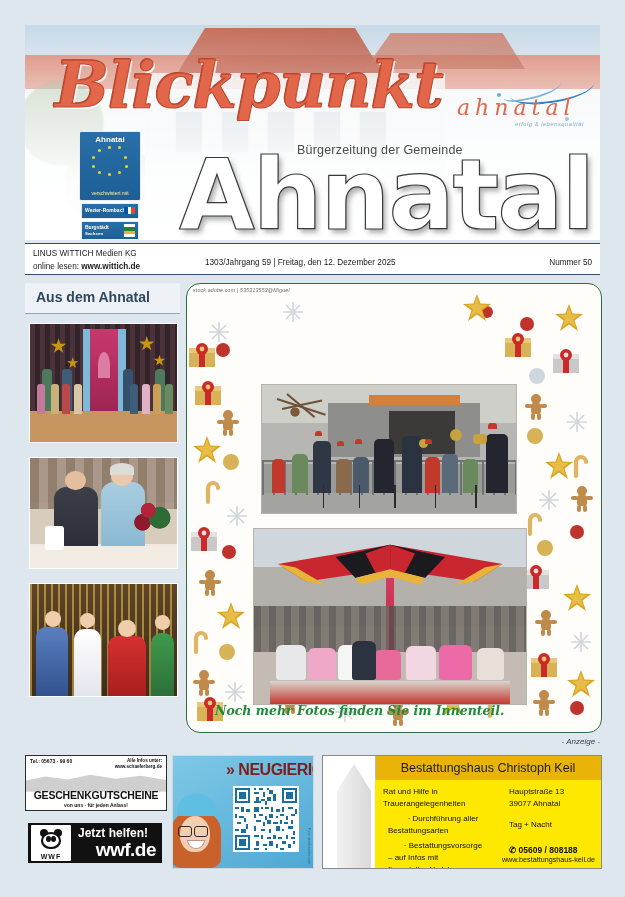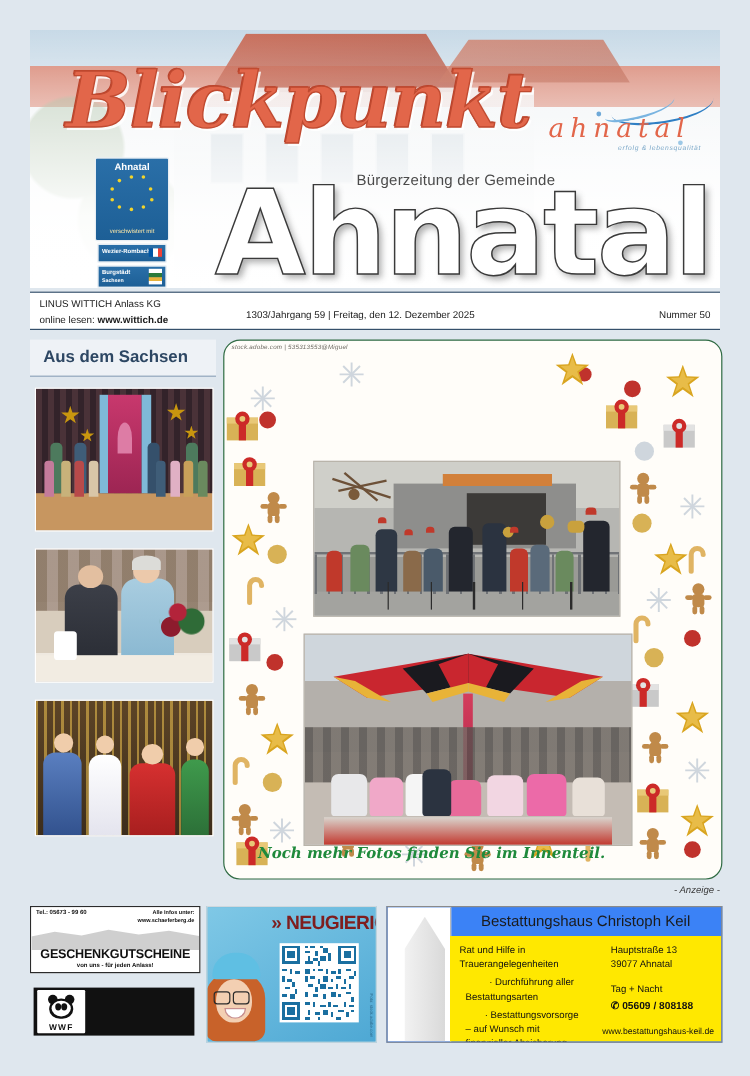--- a/index.html
+++ b/index.html
@@ -251,35 +251,35 @@
   .neu-girl{position:absolute;left:-4px;bottom:0;width:62px;height:74px;}
   .girl-hat{position:absolute;left:8px;top:0;width:40px;height:22px;background:#5fbfe3;border-radius:18px 18px 3px 3px;}
   .girl-hair{position:absolute;left:2px;top:16px;width:50px;height:58px;background:#c8622a;border-radius:22px 22px 10px 10px;}
   .girl-face{position:absolute;left:11px;top:22px;width:30px;height:36px;background:#f3cfb2;border-radius:50% 50% 46% 46%;}
   .girl-gl{position:absolute;top:32px;width:12px;height:9px;border:1.6px solid #2b2b2b;border-radius:3px;}
   .girl-smile{position:absolute;left:18px;top:46px;width:16px;height:7px;background:#fff;border-radius:0 0 9px 9px;border:1px solid #c88f8f;}
   .neu-qr{position:absolute;right:14px;bottom:16px;width:62px;height:62px;background:#fff;padding:2px;}
   .qr{width:100%;height:100%;}
   .neu-credit{position:absolute;right:2px;bottom:4px;font-size:3.6px;color:#2c6a8c;writing-mode:vertical-rl;}
 
-  .ad-best{left:297px;top:0;width:278px;height:112px;background:#3b82f6;border:1px solid #8a8a8a;overflow:hidden;}
+  .ad-best{left:297px;top:0;width:278px;height:112px;background:#eab308;border:1px solid #8a8a8a;overflow:hidden;}
   .best-left{position:absolute;left:0;top:0;width:52px;height:100%;background:#fff;border-right:1px solid #b9b9b9;}
   .best-arrow{position:absolute;left:14px;top:8px;width:34px;height:104px;
     background:linear-gradient(to right,#f2f2f2,#d9d9d9);
     clip-path:polygon(50% 0,100% 26%,100% 100%,0 100%,0 26%);}
   .best-title{position:absolute;left:52px;top:0;right:0;height:24px;
     border-bottom:1px solid #b9b9b9;display:flex;align-items:center;justify-content:center;}
   .best-title span{font-size:12.5px;color:#1b1b1b;}
   .best-body{position:absolute;left:52px;top:24px;right:0;bottom:0;background:#ffe800;padding:6px 7px 0 8px;}
   .best-cols{display:flex;gap:6px;}
   .best-c1{width:120px;font-size:8px;color:#111;line-height:1.45;}
   .best-c2{flex:1;font-size:8px;color:#111;line-height:1.45;}
   .best-c1 .bold{font-weight:normal;}
   .best-li{margin-top:4px;text-align:center;}
-  .best-phone{font-weight:bold;font-size:8.5px;margin-top:1px;}
+  .best-phone{font-weight:bold;font-size:8.5px;margin-top:13px;}
   .best-web{position:absolute;right:6px;bottom:4px;font-size:7.2px;color:#111;}
   .best-tag{margin-top:10px;}
 </style>
 </head>
 <body>
 
 <div class="page">
 
   <div class="masthead">
     <div class="mh-photo">
@@ -335,32 +335,32 @@
       </div>
 
     </div>
 
     <div class="buergerzeitung">Bürgerzeitung der Gemeinde</div>
     <div class="ahnatal-big">Ahnatal</div>
   </div>
 
   <div class="infobar">
     <div class="ib-left">
-      <div>LINUS WITTICH Anlass KG</div>
+      <div>LINUS WITTICH Medien KG</div>
       <div>
         <span>online lesen: </span><b>www.wittich.de</b>
       </div>
     </div>
     <div class="ib-mid">1303/Jahrgang 59  |  Freitag, den 12. Dezember 2025</div>
     <div class="ib-right">Nummer 50</div>
   </div>
 
   <div class="sidebar">
     <div class="inhalt-box">
-      <span>Aus dem Sachsen</span>
+      <span>Aus dem Ahnatal</span>
     </div>
 
     <div class="thumb t1">
       <div class="p1">
         <div class="curtain"></div>
         <div class="banner"></div>
         <div class="bside" style="left:36%"></div>
         <div class="bside" style="left:60%"></div>
         <div class="star" style="left:14%;top:12%"></div>
         <div class="star" style="left:25%;top:28%;width:12px;height:12px"></div>
@@ -598,20 +598,24 @@
       <div class="wwf-logo">
         <div class="panda">
           <div class="pear" style="left:2px"></div>
           <div class="pear" style="right:2px"></div>
           <div class="pbody"></div>
           <div class="pface"></div>
           <div class="peye" style="left:8px"></div>
           <div class="peye" style="right:8px"></div>
         </div>
         <div class="wwf-text" style="left:0">WWF</div>
+      </div>
+      <div class="wwf-r">
+        <div class="wwf-l1">Jetzt helfen!</div>
+        <div class="wwf-l2">wwf.de</div>
       </div>
     </div>
 
     <div class="ad ad-neu">
       <div class="neu-sky"></div>
       <div class="neu-title">» NEUGIERIG?</div>
       <div class="neu-girl">
         <div class="girl-hair"></div>
         <div class="girl-hat"></div>
         <div class="girl-face"></div>
@@ -715,21 +719,21 @@
         <span>Bestattungshaus Christoph Keil</span>
       </div>
       <div class="best-body">
         <div class="best-cols">
           <div class="best-c1">
             <div class="bold">Rat und Hilfe in</div>
             <div class="bold">Trauerangelegenheiten</div>
             <div class="best-li">· Durchführung aller</div>
             <div style="padding-left:5px">  Bestattungsarten</div>
             <div class="best-li">· Bestattungsvorsorge</div>
-            <div style="padding-left:5px">  – auf Wunsch mit</div>
+            <div style="padding-left:5px">  – auf Infos mit</div>
             <div style="padding-left:5px">  finanzieller Absicherung</div>
           </div>
           <div class="best-c2">
             <div>Hauptstraße 13</div>
             <div>39077 Ahnatal</div>
             <div class="best-tag">Tag + Nacht</div>
             <div class="best-phone">✆ 05609 / 808188</div>
           </div>
         </div>
         <div class="best-web">www.bestattungshaus-keil.de</div>

